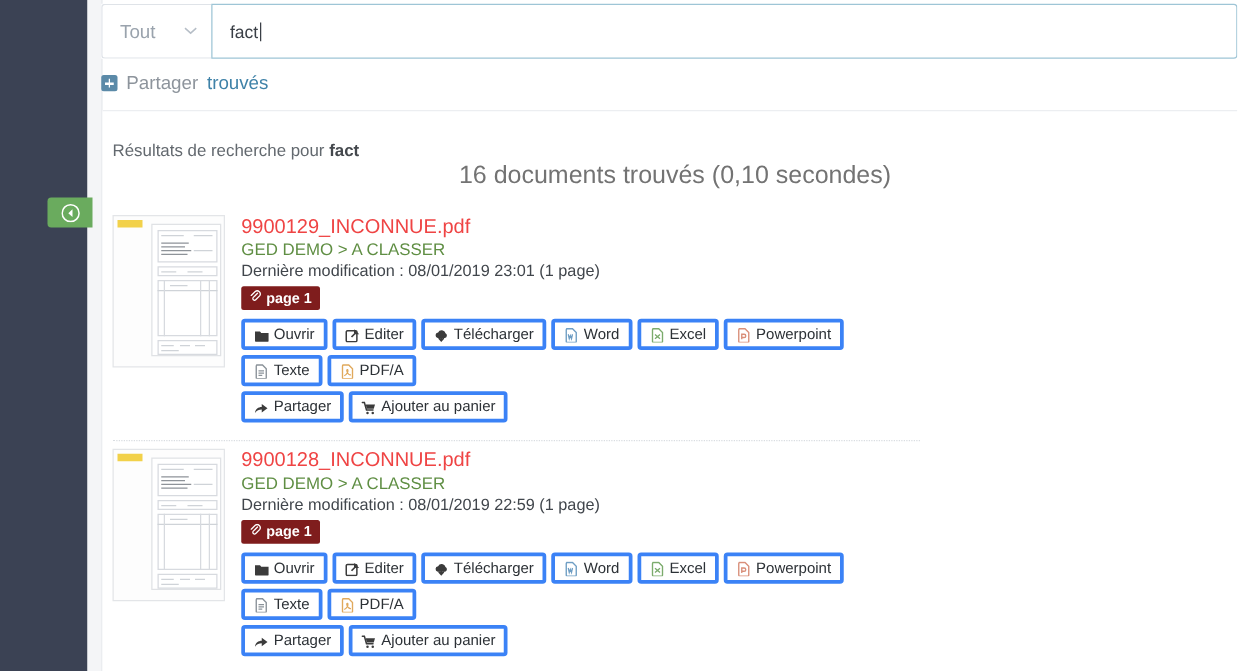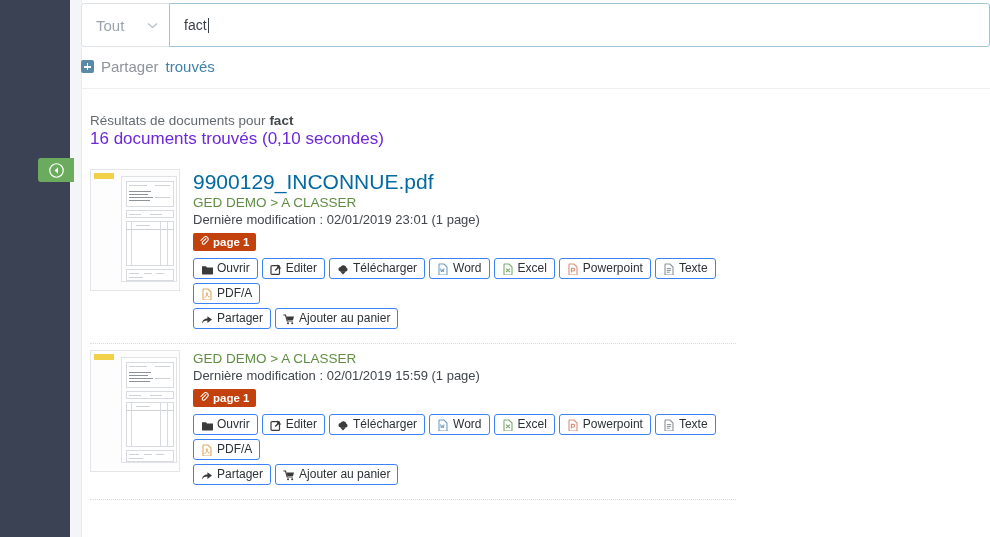--- a/index.html
+++ b/index.html
@@ -104,21 +104,21 @@
   .page-title {
     font-size: 25px; color: #555b62; font-weight: normal;
     margin: 0 0 8px 0; letter-spacing: 0.1px;
   }
   .page-title b { color: #2f343a; font-weight: bold; }
   .res-line {
     font-size: 13.5px; color: #63696f; margin: 0 0 1px 0;
   }
   .res-line b { font-weight: bold; color: #44484d; }
   .res-count {
-    font-size: 17px; color: #6d28d9; margin: 0 0 14px 0;
+    font-size: 20px; color: #737373; margin: 0 0 14px 0; text-align: center;
   }
 
   
   .result {
     position: relative;
     display: flex;
     padding: 6px 0 10px 0;
     border-bottom: 1px dotted #d9dde1;
     width: 646px;
   }
@@ -139,41 +139,41 @@
     position: absolute; left: 30px; top: 6px;
     width: 56px; height: 106px;
     background: #ffffff;
     border: 1px solid #e0e2e5;
   }
   .tl { position: absolute; background: #cfd3d8; height: 1px; }
   .tbox { position: absolute; border: 1px solid #d7dadf; }
 
   .rinfo { flex: 1; min-width: 0; padding-top: 1px; }
   .rtitle {
-    font-size: 21px; color: #0369a1; margin: 0 0 1px 0;
+    font-size: 16px; color: #ef4444; margin: 0 0 1px 0;
     cursor: pointer; white-space: nowrap;
   }
   .rpath {
     font-size: 13.5px; color: #5f8e43; margin: 0 0 2px 0; white-space: nowrap;
   }
   .rmeta {
     font-size: 13px; color: #41464c; margin: 0 0 5px 0; white-space: nowrap;
   }
   .page-badge {
     display: inline-flex; align-items: center; gap: 4px;
-    background: #c2410c; color: #ffffff;
+    background: #7f1d1d; color: #ffffff;
     font-size: 11.5px; font-weight: bold;
     border-radius: 2px; padding: 3px 7px 3px 6px;
     margin-bottom: 7px;
     cursor: pointer;
   }
   .btn-row { display: flex; flex-wrap: wrap; gap: 4px; margin-bottom: 4px; }
   .abtn {
     display: inline-flex; align-items: center; gap: 4px;
-    border: 1px solid #3b82f6; background: #ffffff;
+    border: 3px solid #3b82f6; background: #ffffff;
     border-radius: 3px; padding: 2px 7px;
     font-size: 12px; color: #2c3136; line-height: 15px;
     cursor: pointer; white-space: nowrap;
   }
   .abtn svg { display: block; flex: none; }
 </style>
 </head>
 <body>
 
 <div id="app">
@@ -208,21 +208,21 @@
     <span class="plus-box"></span>
     <span class="adv-word-1">Partager</span>
     <span class="adv-word-2">trouvés</span>
   </div>
 
   <div class="content-card">
     <div class="content-inner">
 
 
       <p class="res-line">
-        <span>Résultats de documents pour</span>
+        <span>Résultats de recherche pour</span>
         <b>fact</b>
       </p>
       <p class="res-count">16 documents trouvés (0,10 secondes)</p>
 
       <div id="results-list">
   <div class="result">
     <div class="thumb">
       <div class="thumb-hl"></div>
       <div class="thumb-doc">
         <div class="tbox" style="left:4px;top:4px;width:48px;height:26px;"></div>
@@ -245,21 +245,21 @@
         <div class="tbox" style="left:4px;top:92px;width:48px;height:12px;"></div>
         <div class="tl" style="left:7px;top:96px;width:10px;"></div>
         <div class="tl" style="left:22px;top:96px;width:8px;"></div>
         <div class="tl" style="left:34px;top:96px;width:8px;"></div>
         <div class="tl" style="left:7px;top:100px;width:14px;"></div>
       </div>
     </div>
     <div class="rinfo">
       <div class="rtitle">9900129_INCONNUE.pdf</div>
       <div class="rpath">GED DEMO &gt; A CLASSER</div>
-      <div class="rmeta">Dernière modification : 02/01/2019 23:01 (1 page)</div>
+      <div class="rmeta">Dernière modification : 08/01/2019 23:01 (1 page)</div>
       <div class="page-badge">
         <span>
           <svg width="10" height="10" viewBox="0 0 12 12">
             <path d="M8.4 3.1 L4.4 7.1 a1.6 1.6 0 0 0 2.3 2.3 L10.4 5.6 a3 3 0 0 0-4.2-4.2 L2.4 5.2" fill="none" stroke="#ffffff" stroke-width="1.25" stroke-linecap="round"></path>
           </svg>
         </span>
         <span>page 1</span>
       </div>
       <div class="btn-row">
                 <div class="abtn">
@@ -381,22 +381,23 @@
         <div class="tbox" style="left:38px;top:44px;width:0;height:45px;border-width:0 0 0 1px;"></div>
         <div class="tbox" style="left:45px;top:44px;width:0;height:45px;border-width:0 0 0 1px;"></div>
         <div class="tbox" style="left:4px;top:92px;width:48px;height:12px;"></div>
         <div class="tl" style="left:7px;top:96px;width:10px;"></div>
         <div class="tl" style="left:22px;top:96px;width:8px;"></div>
         <div class="tl" style="left:34px;top:96px;width:8px;"></div>
         <div class="tl" style="left:7px;top:100px;width:14px;"></div>
       </div>
     </div>
     <div class="rinfo">
+      <div class="rtitle">9900128_INCONNUE.pdf</div>
       <div class="rpath">GED DEMO &gt; A CLASSER</div>
-      <div class="rmeta">Dernière modification : 02/01/2019 15:59 (1 page)</div>
+      <div class="rmeta">Dernière modification : 08/01/2019 22:59 (1 page)</div>
       <div class="page-badge">
         <span>
           <svg width="10" height="10" viewBox="0 0 12 12">
             <path d="M8.4 3.1 L4.4 7.1 a1.6 1.6 0 0 0 2.3 2.3 L10.4 5.6 a3 3 0 0 0-4.2-4.2 L2.4 5.2" fill="none" stroke="#ffffff" stroke-width="1.25" stroke-linecap="round"></path>
           </svg>
         </span>
         <span>page 1</span>
       </div>
       <div class="btn-row">
                 <div class="abtn">

